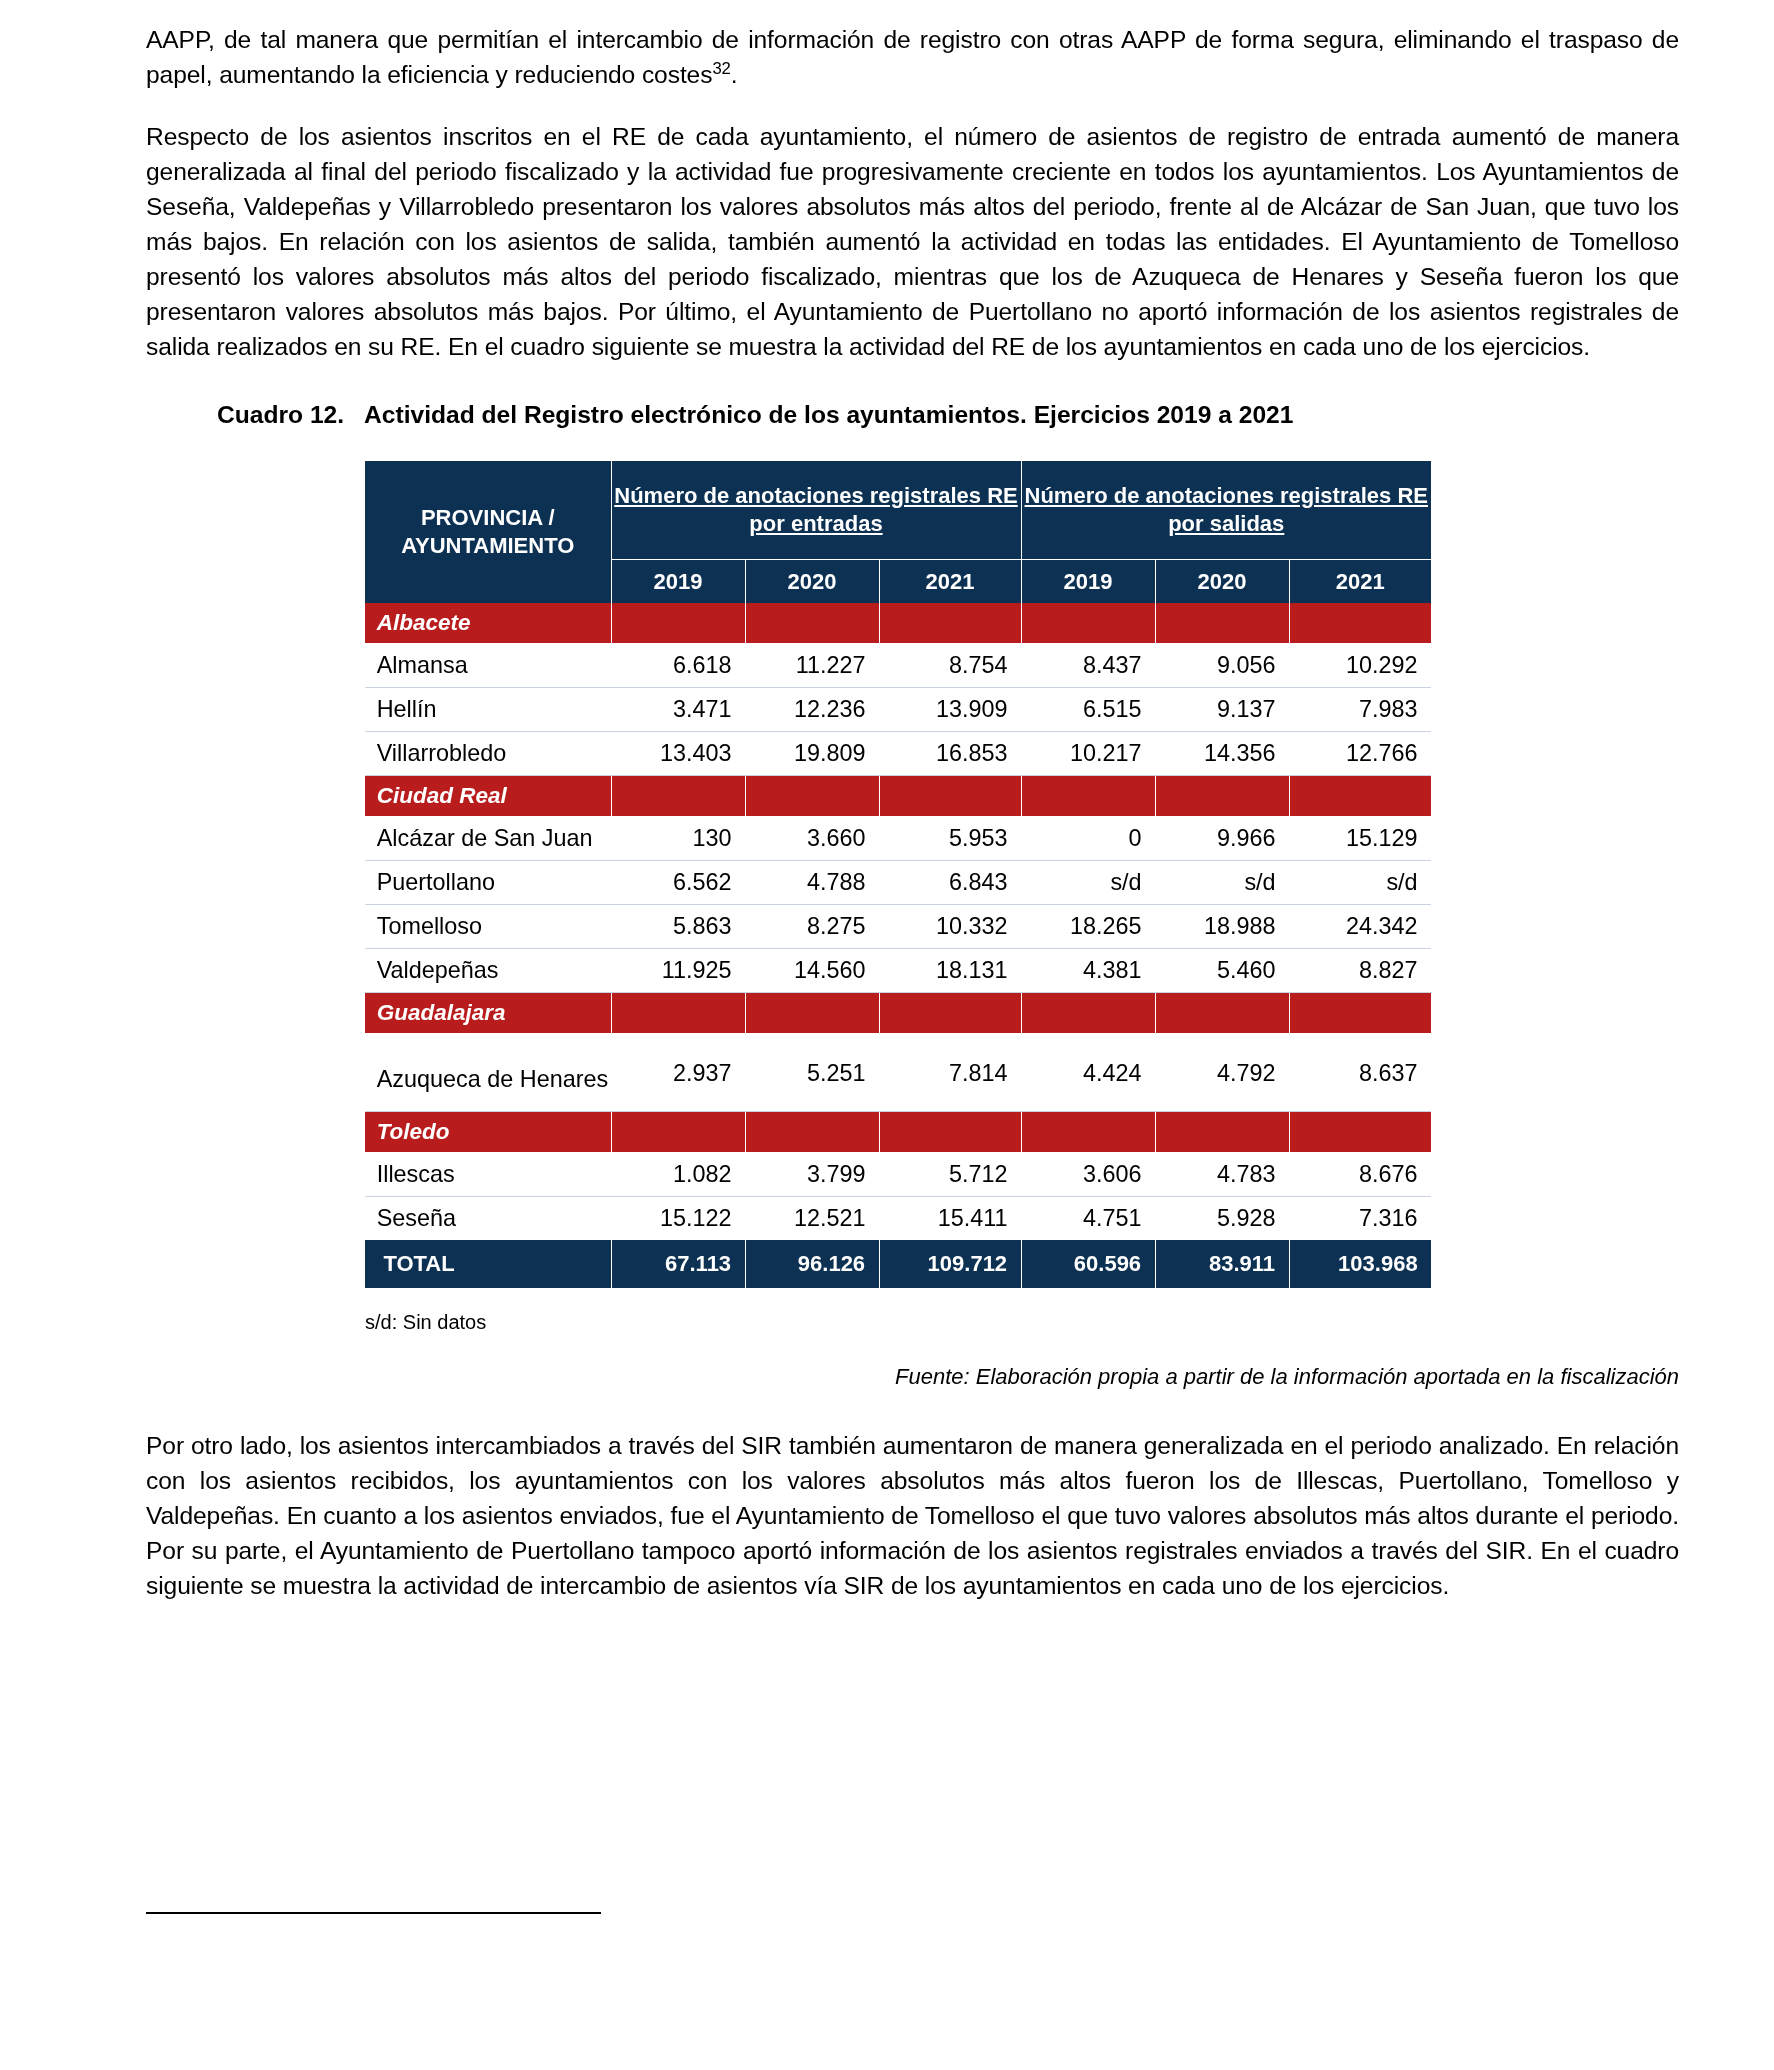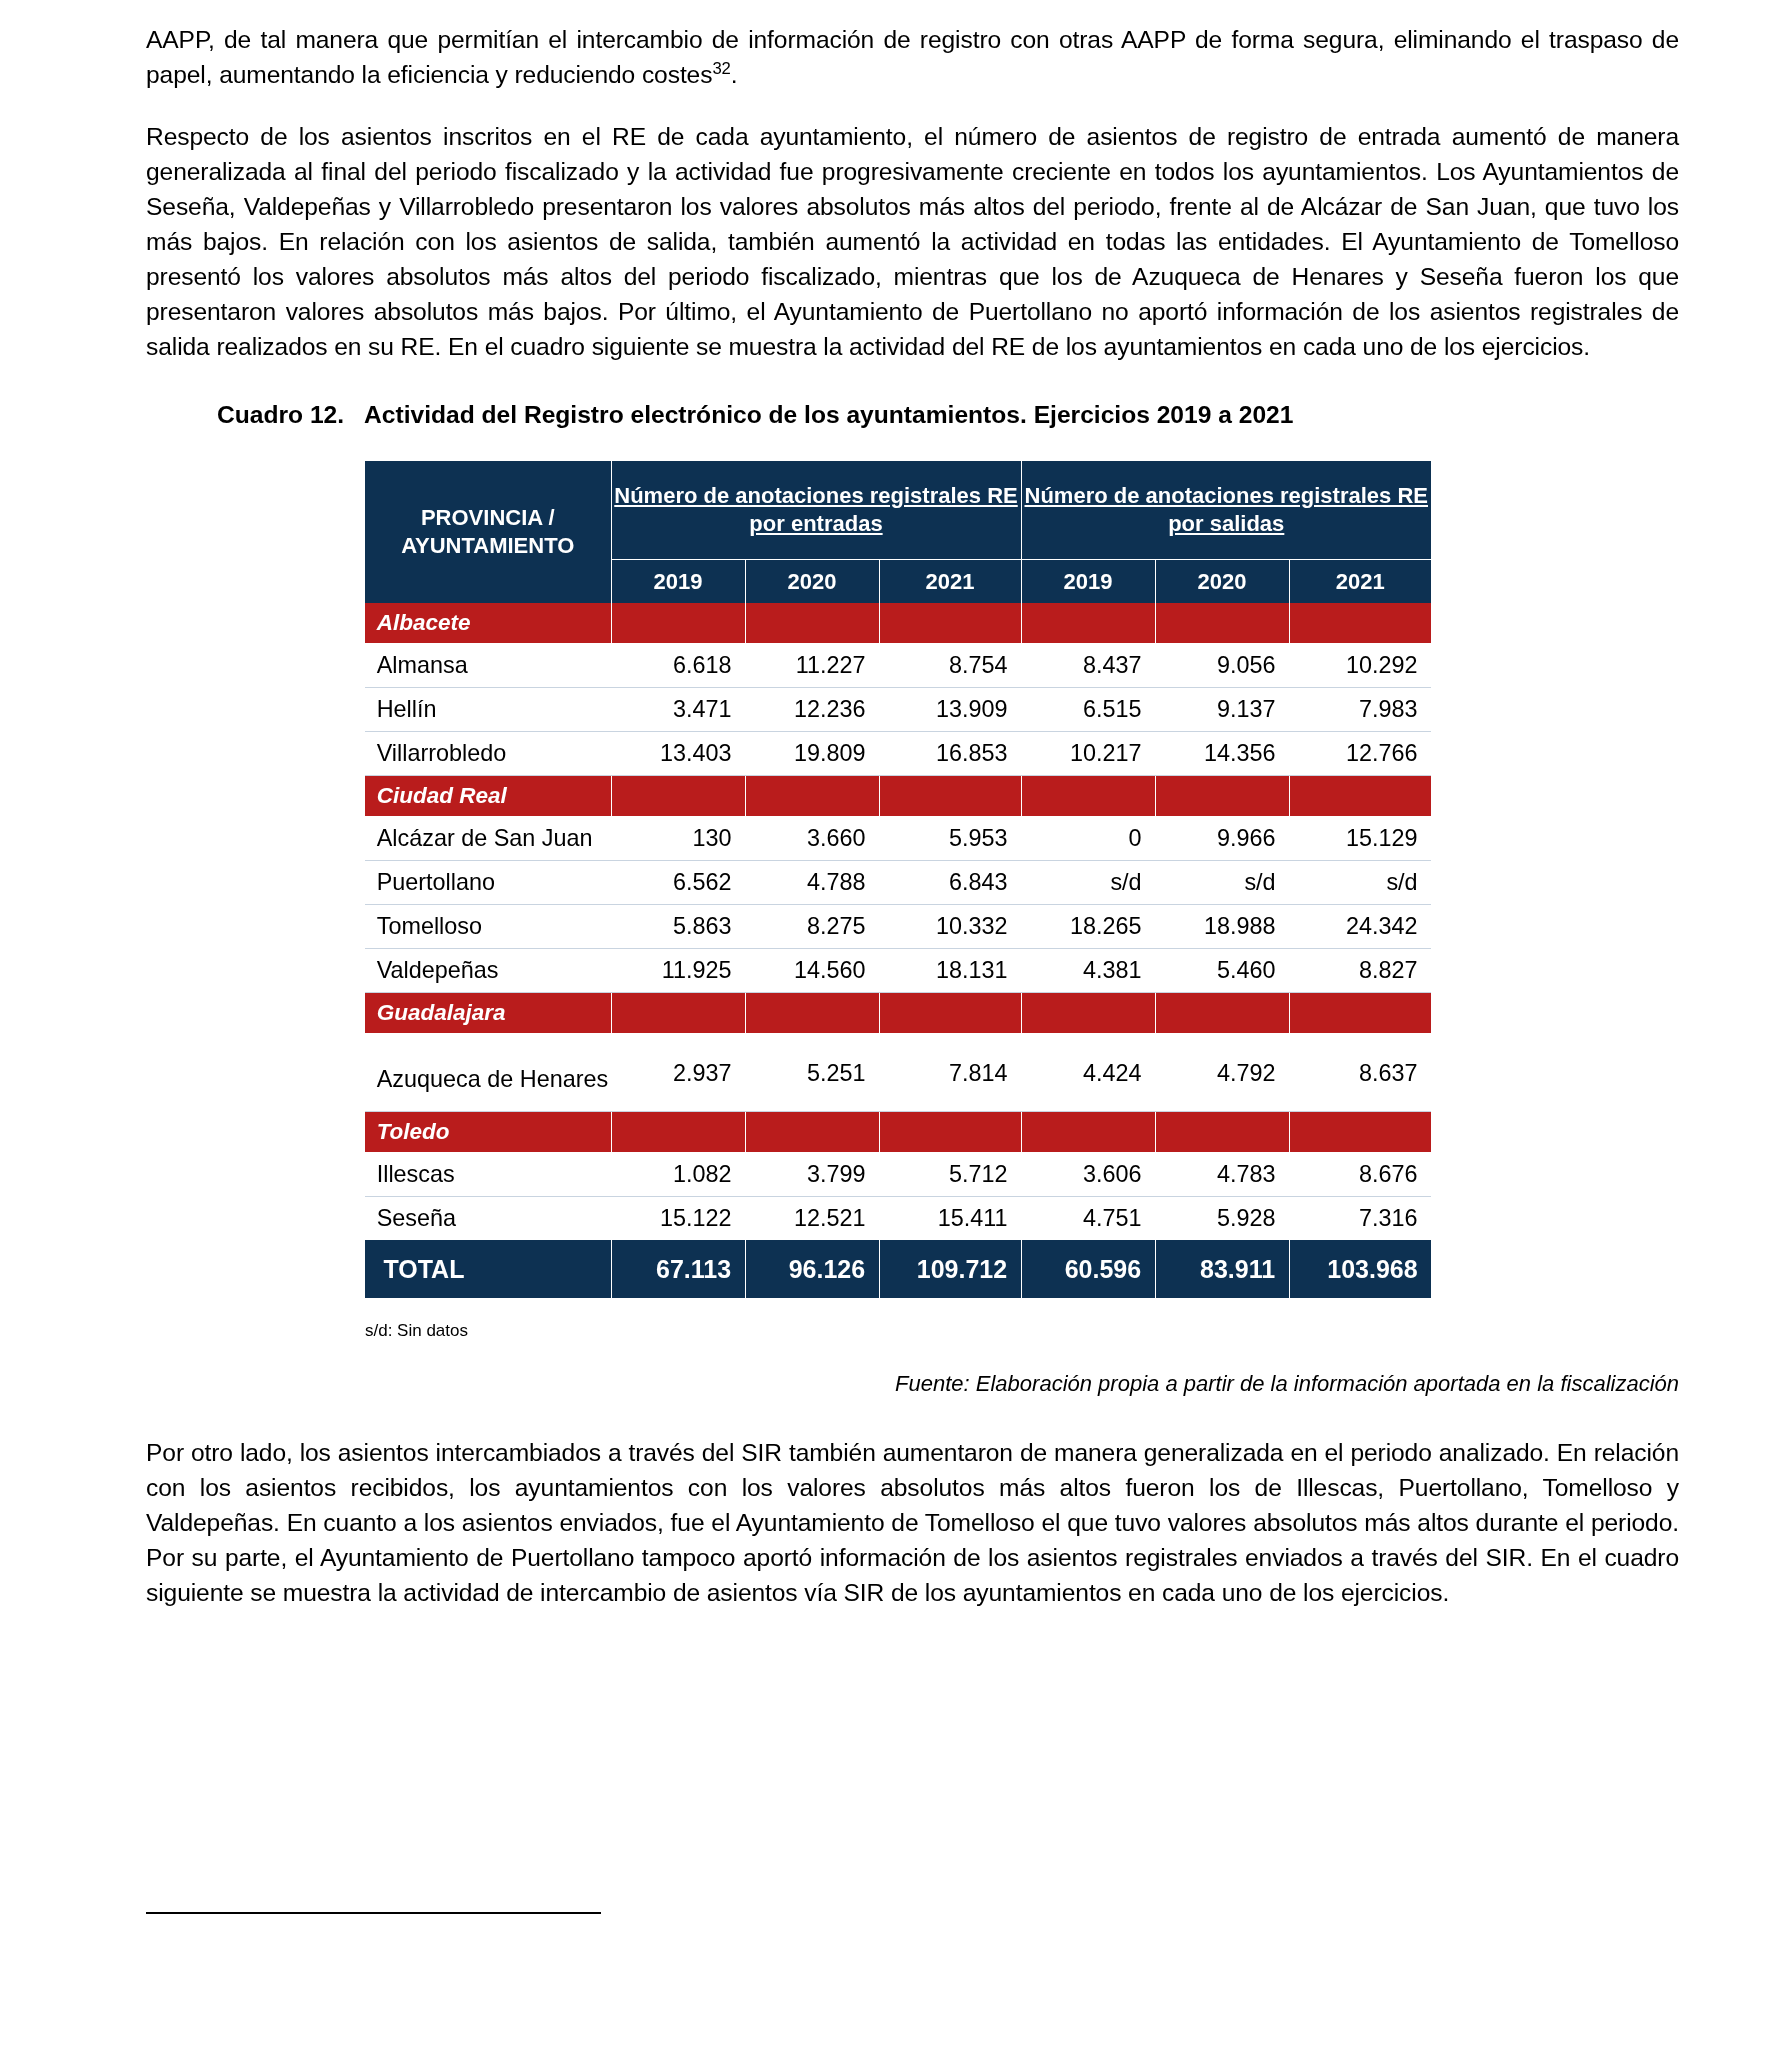--- a/index.html
+++ b/index.html
@@ -139,38 +139,38 @@
   }
   tr.data-row.two-line td.name {
     padding-top: 12px;
   }
   tr.data-row.last-before-total td { border-bottom: none; }
 
   
   tr.total-row td {
     background: #0d3152;
     color: #ffffff;
-    font-size: 25px;
+    font-size: 22px;
     font-weight: bold;
-    height: 58px;
-    padding: 0;
+    height: 32px;
+    padding: 8px;
     border-right: 1.7px solid #ffffff;
   }
   tr.total-row td.name {
     text-align: left;
     padding-left: 18.4px;
   }
   tr.total-row td.num {
     text-align: right;
     padding-right: 13.4px;
   }
   tr.total-row td.last { border-right: none; }
 
   .table-note {
-    font-size: 17px;
+    font-size: 20px;
     margin: 23.4px 0 0 0;
     padding-left: 219px;
   }
   .table-source {
     font-size: 22px;
     font-style: italic;
     margin: 30px 0 0 0;
     padding-left: 205px;
     text-align: right;
   }

